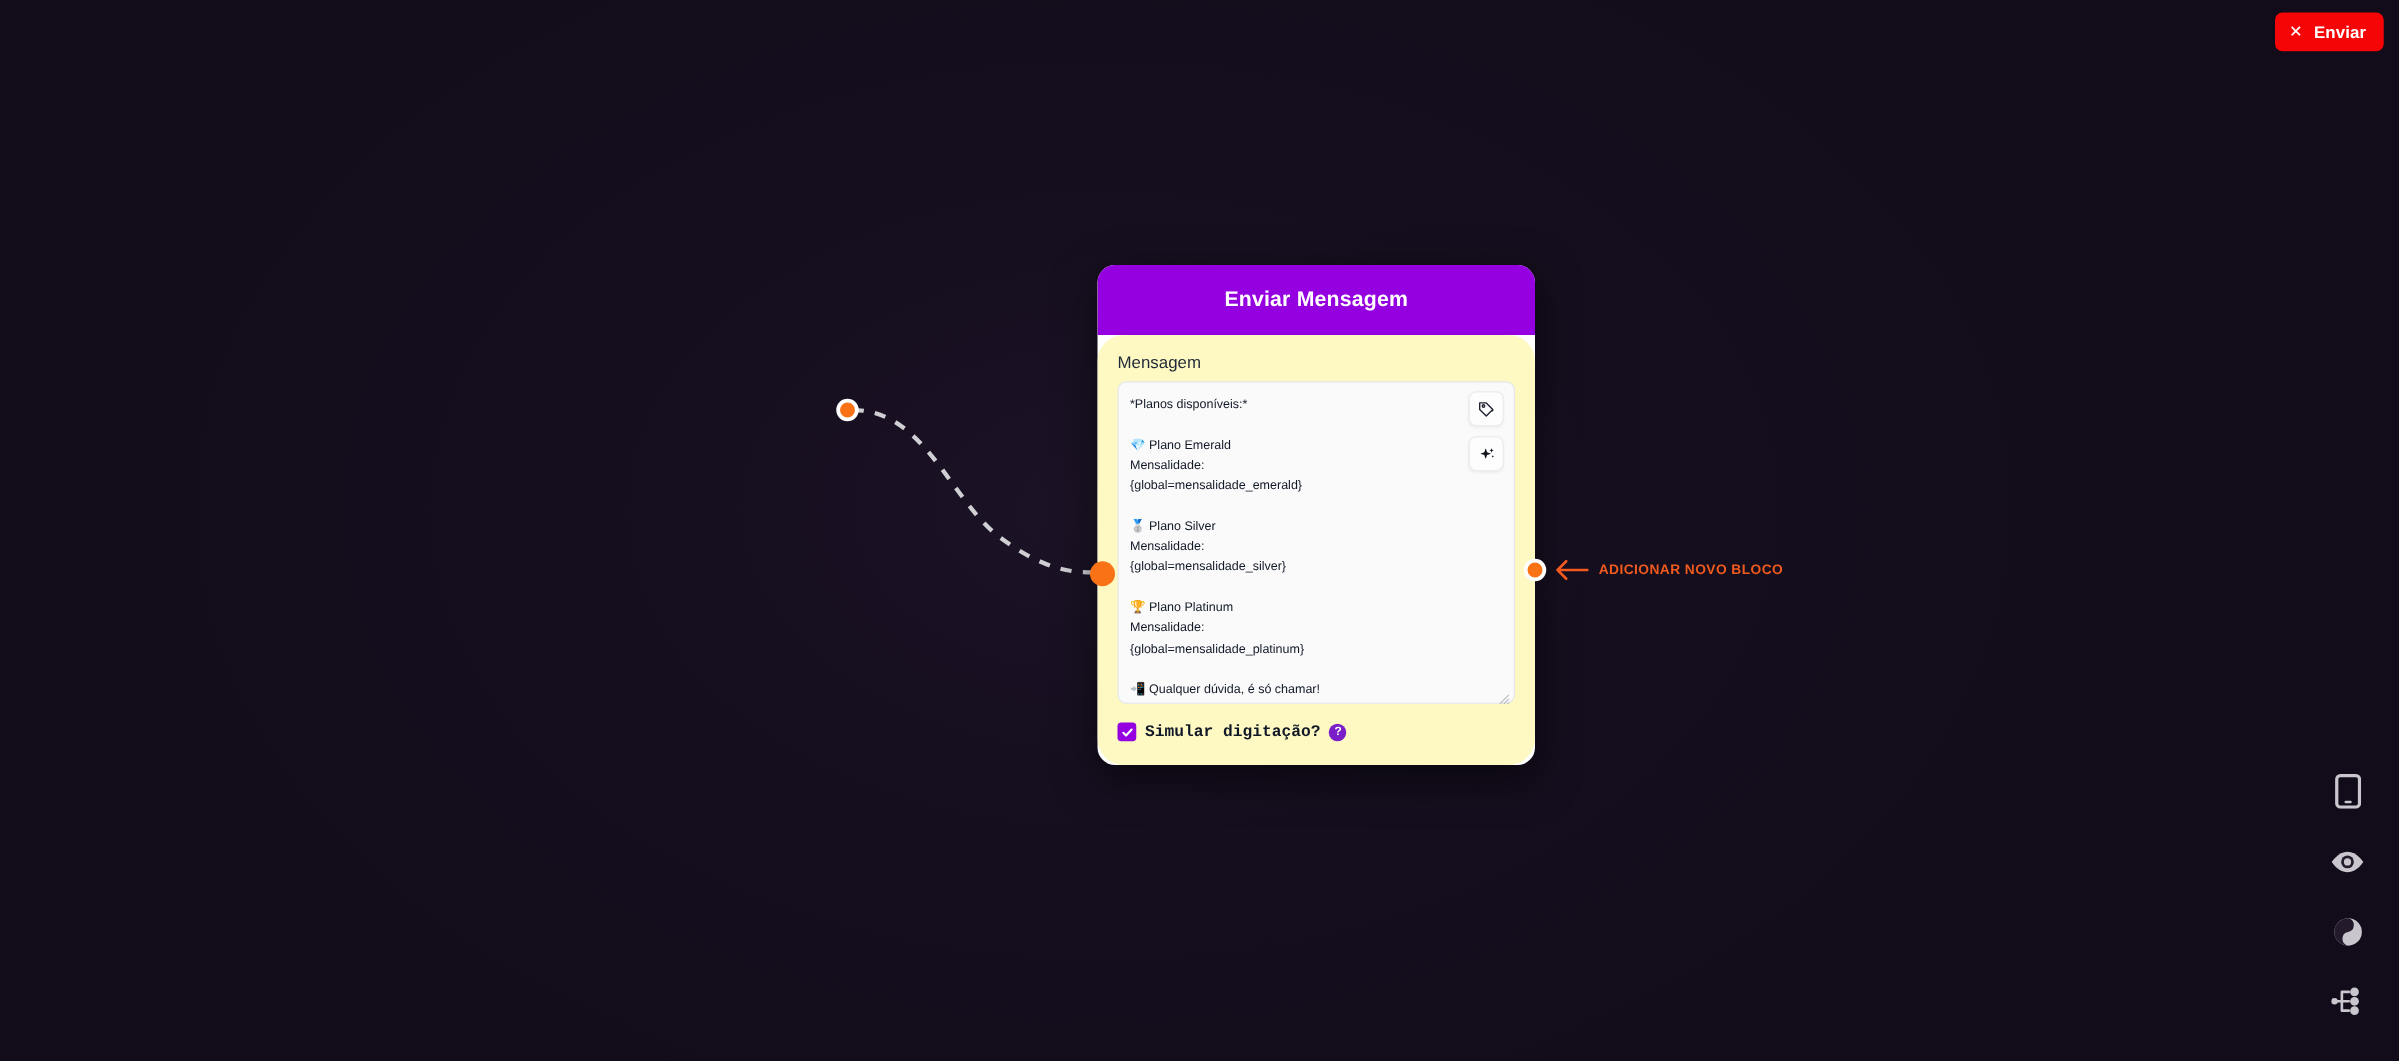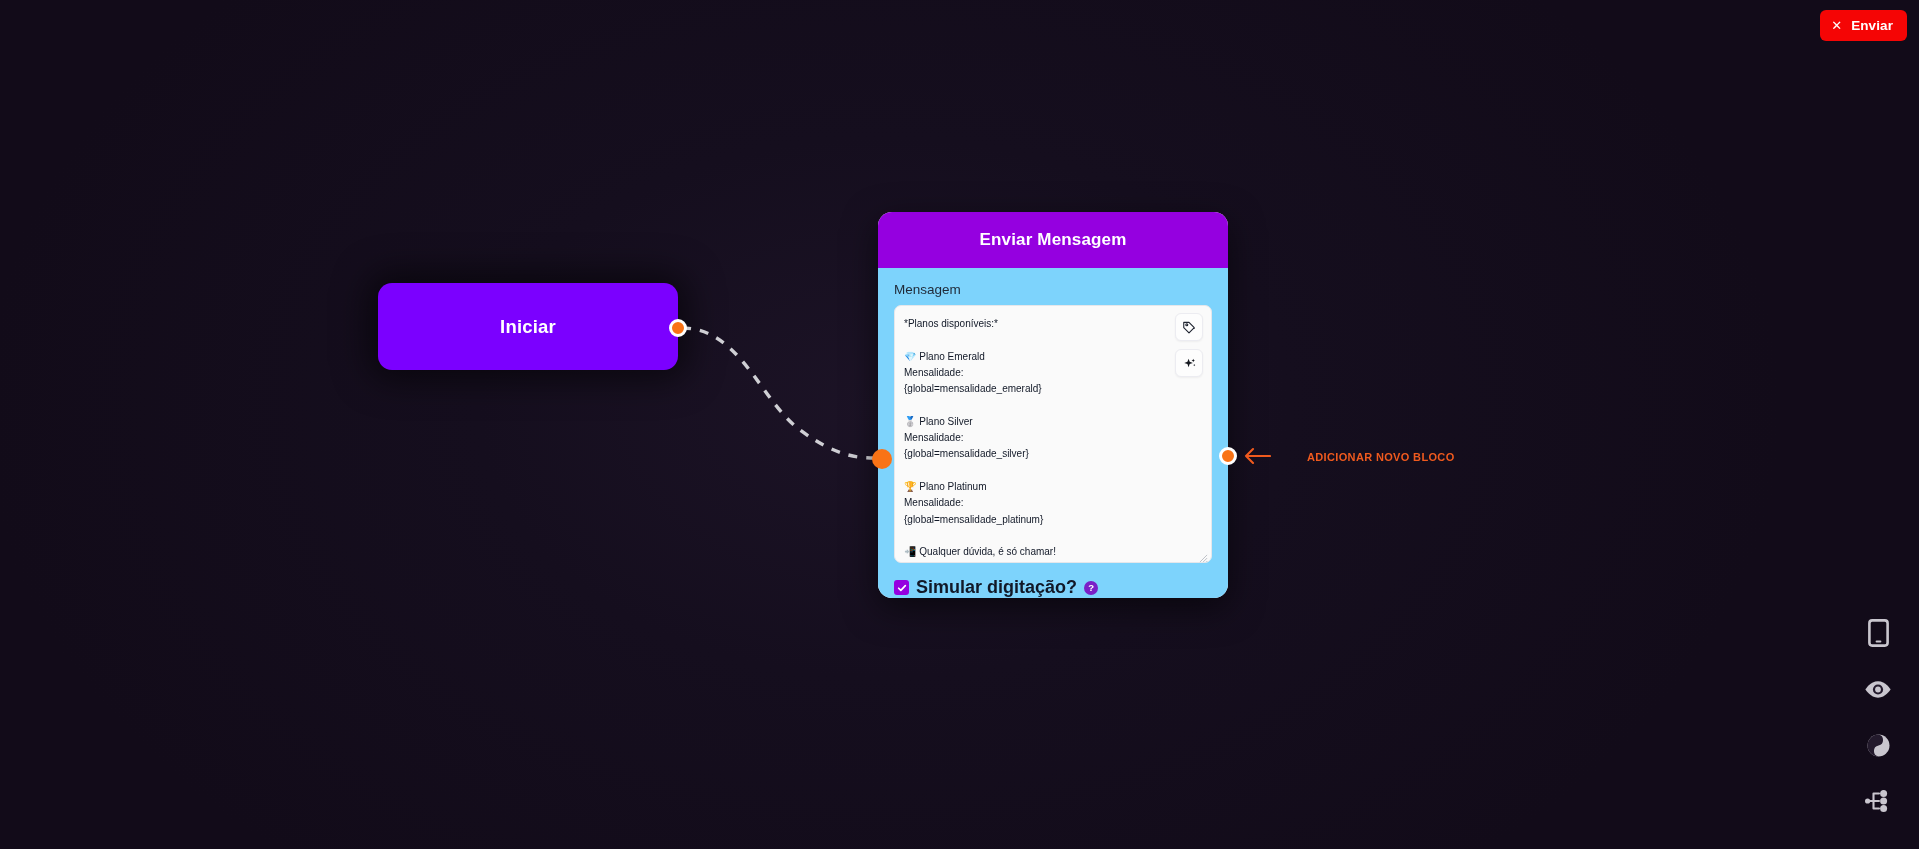--- a/index.html
+++ b/index.html
@@ -120,22 +120,23 @@
     justify-content: center;
     cursor: grab;
   }
   #message-node-header .node-title {
     color: #ffffff;
     font-size: 17px;
     font-weight: 700;
     letter-spacing: .15px;
   }
   #message-node-body {
-    padding: 14px 16px 0 16px;
-    background: #7dd3fc;
+    padding: 14px 16px 19px 16px;
+    background: #fef9c3;
+    border-radius: 21px;
   }
   .field-label {
     display: block;
     font-size: 13.5px;
     color: #1f2937;
     margin-bottom: 8px;
     font-family: "Liberation Sans", sans-serif;
   }
 
   .textarea-wrap { position: relative; }
@@ -203,24 +204,24 @@
     border-radius: 3px;
     background: #9500e0;
     display: flex;
     align-items: center;
     justify-content: center;
     cursor: pointer;
     flex: 0 0 auto;
   }
   #simulate-typing-checkbox svg { display: block; }
   #simulate-typing-label {
-    font-size: 18px;
+    font-size: 13px;
     color: #111827;
     font-weight: 700;
-    font-family: Liberation Sans, sans-serif;
+    font-family: Liberation Mono, monospace;
   }
   #simulate-typing-help {
     width: 14px;
     height: 14px;
     border-radius: 50%;
     background: #7a1fc7;
     color: #ffffff;
     font-size: 9.5px;
     font-weight: 700;
     display: flex;
@@ -244,21 +245,20 @@
     display: block;
     color: #f05a1e;
   }
   #add-block-hint .hint-text {
     color: #f05a1e;
     font-size: 11px;
     font-weight: 700;
     letter-spacing: .35px;
     white-space: nowrap;
     transform: translateY(.5px);
-    margin-left: 28px;
   }
 
   
   #right-toolbar {
     position: absolute;
     right: 26px;
     top: 618px;
     display: flex;
     flex-direction: column;
     align-items: center;
@@ -286,23 +286,20 @@
 
   <button id="close-button">
     <span class="x-glyph">✕</span>
     <span>Enviar</span>
   </button>
 
   <svg id="edge-layer" viewBox="0 0 1919 849">
     <path d="M 682 328 C 740 328, 760 400, 800 430 C 838 458, 860 458, 878 458" fill="none" stroke="#cfcfd4" stroke-width="3.4" stroke-dasharray="9 9" stroke-linecap="butt"></path>
   </svg>
 
-  <div id="start-node">
-    <span class="start-label">Iniciar</span>
-  </div>
   <div class="port-dot" id="start-node-out-port"></div>
 
   <div id="message-node">
 
     <div id="message-node-header">
       <span class="node-title">Enviar Mensagem</span>
     </div>
 
     <div id="message-node-body">
 

